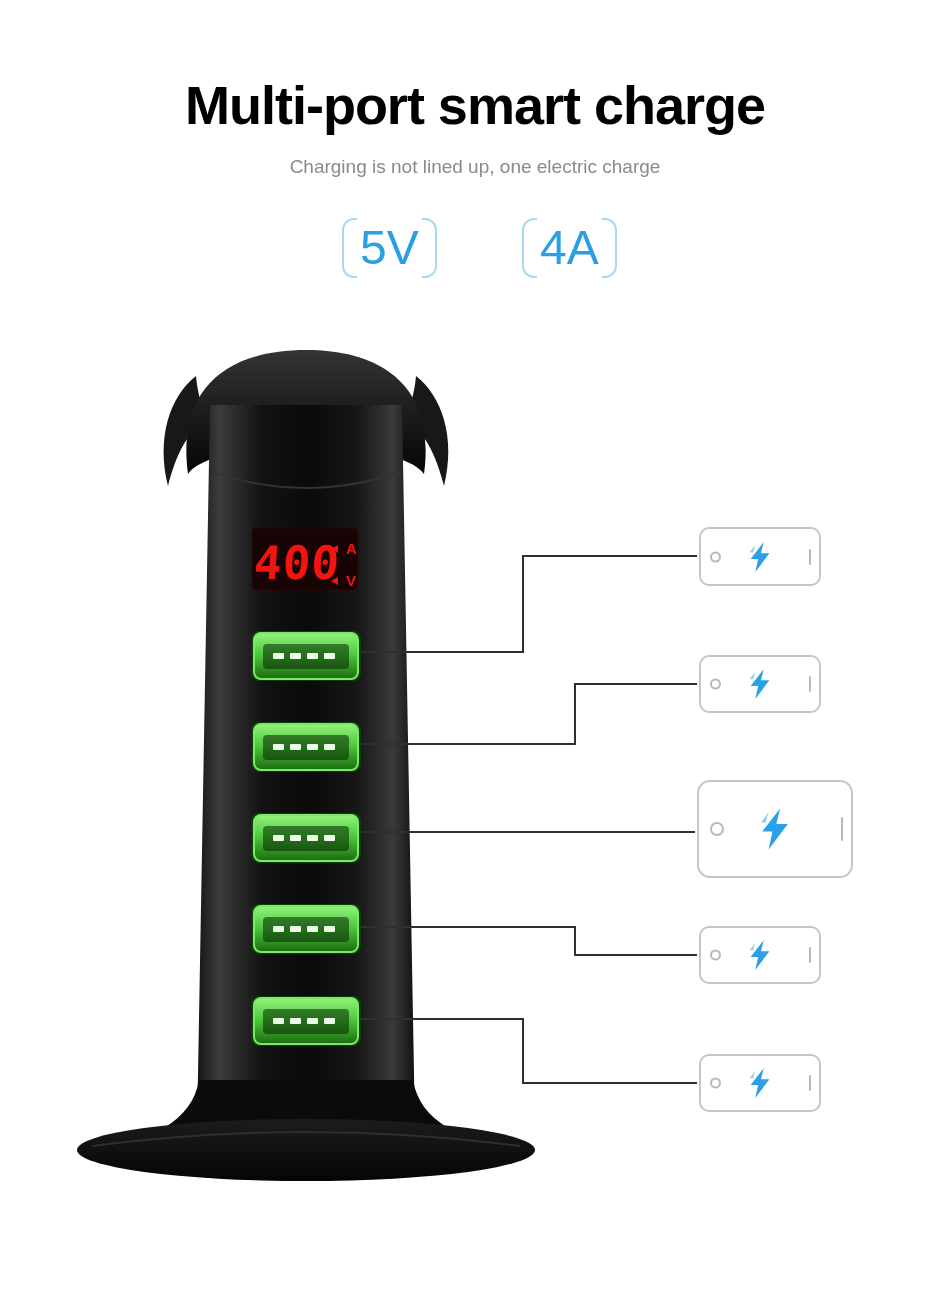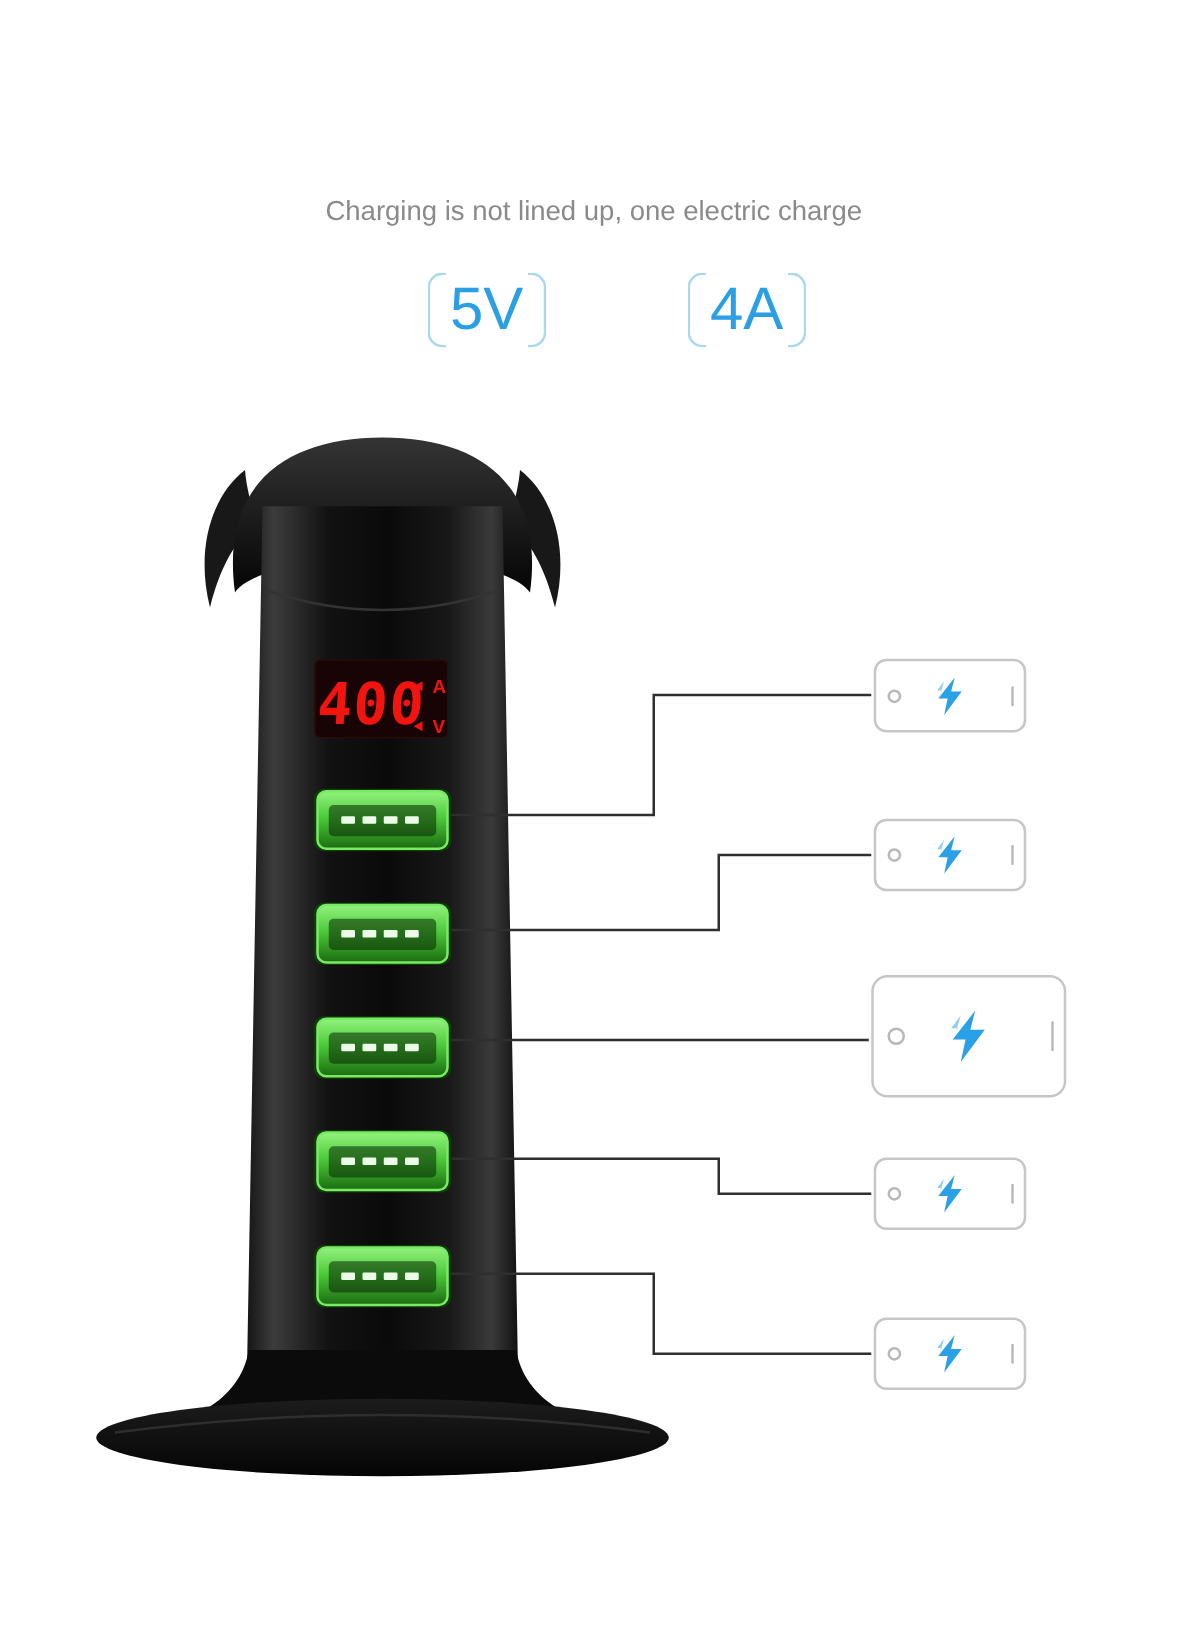--- a/index.html
+++ b/index.html
@@ -10,36 +10,36 @@
   }
 
   
   .title {
     position:absolute; top:74px; left:0; width:100%; margin:0;
     text-align:center; font-size:54px; font-weight:bold; color:#000;
     letter-spacing:-1px; font-family:"Liberation Sans", sans-serif;
   }
   .subtitle {
     position:absolute; top:156px; left:0; width:100%; margin:0;
-    text-align:center; font-size:22px; color:#8a8a8a; font-weight:normal;
+    text-align:center; font-size:19px; color:#8a8a8a; font-weight:normal;
   }
 
   
   .badge {
     position:absolute; top:218px; height:60px; line-height:60px;
     padding:0 18px; font-size:48px; color:#2b9fe3;
   }
   .badge::before, .badge::after {
     content:""; position:absolute; top:0; bottom:0; width:13px;
     border:2px solid #a8d9f3;
   }
   .badge::before { left:0; border-right:none; border-radius:12px 0 0 12px; }
   .badge::after  { right:0; border-left:none; border-radius:0 12px 12px 0; }
   .badge-5v { left:342px; }
-  .badge-4a { left:550px; }
+  .badge-4a { left:522px; }
 
   
   .device {
     position:absolute; background:#fff; border:2px solid #c6c6c6;
     border-radius:10px;
   }
   .device.tablet { border-radius:13px; }
   .home-btn {
     position:absolute; left:9px; top:50%; transform:translateY(-50%);
     width:11px; height:11px; border:2px solid #b8b8b8; border-radius:50%;
@@ -56,20 +56,21 @@
   }
   .tablet .bolt { width:31px; height:41px; }
 
   .charger-svg { position:absolute; left:0; top:0; }
 </style>
 </head>
 <body>
 
 <div class="page">
 
+  <h1 class="title">Multi-port smart charge</h1>
   <p class="subtitle">Charging is not lined up, one electric charge</p>
 
   <span class="badge badge-5v">5V</span>
   <span class="badge badge-4a">4A</span>
 
   <svg class="charger-svg" width="950" height="1306" viewBox="0 0 950 1306">
     <defs>
       <linearGradient id="bodyGrad" x1="0" y1="0" x2="1" y2="0">
         <stop offset="0" stop-color="#141414"></stop>
         <stop offset="0.10" stop-color="#3c3c3c"></stop>

